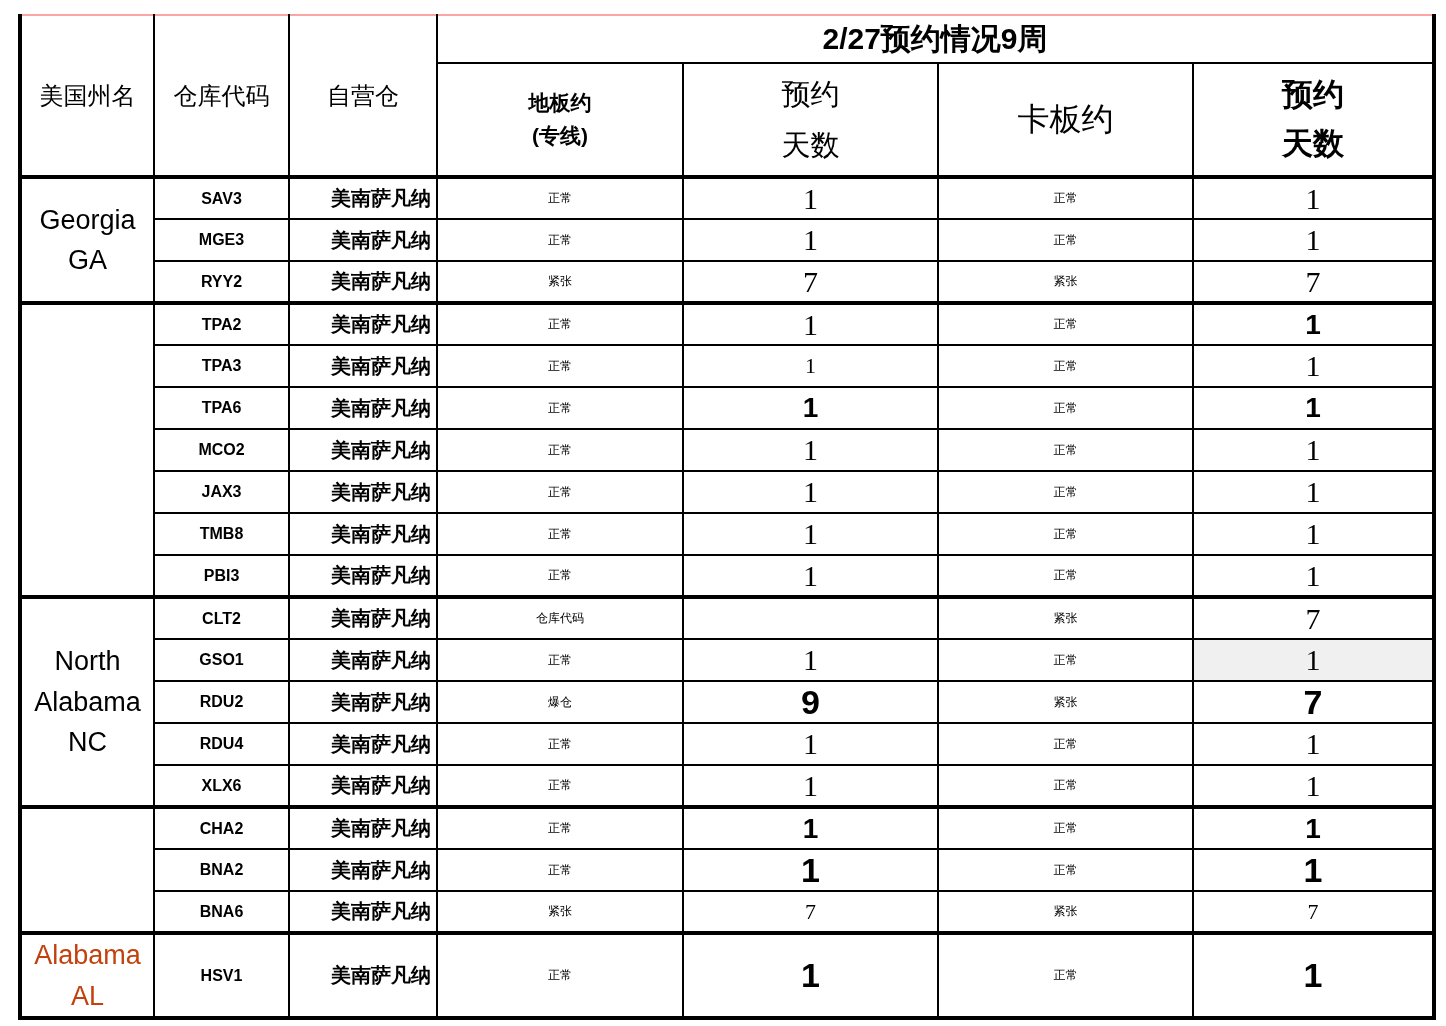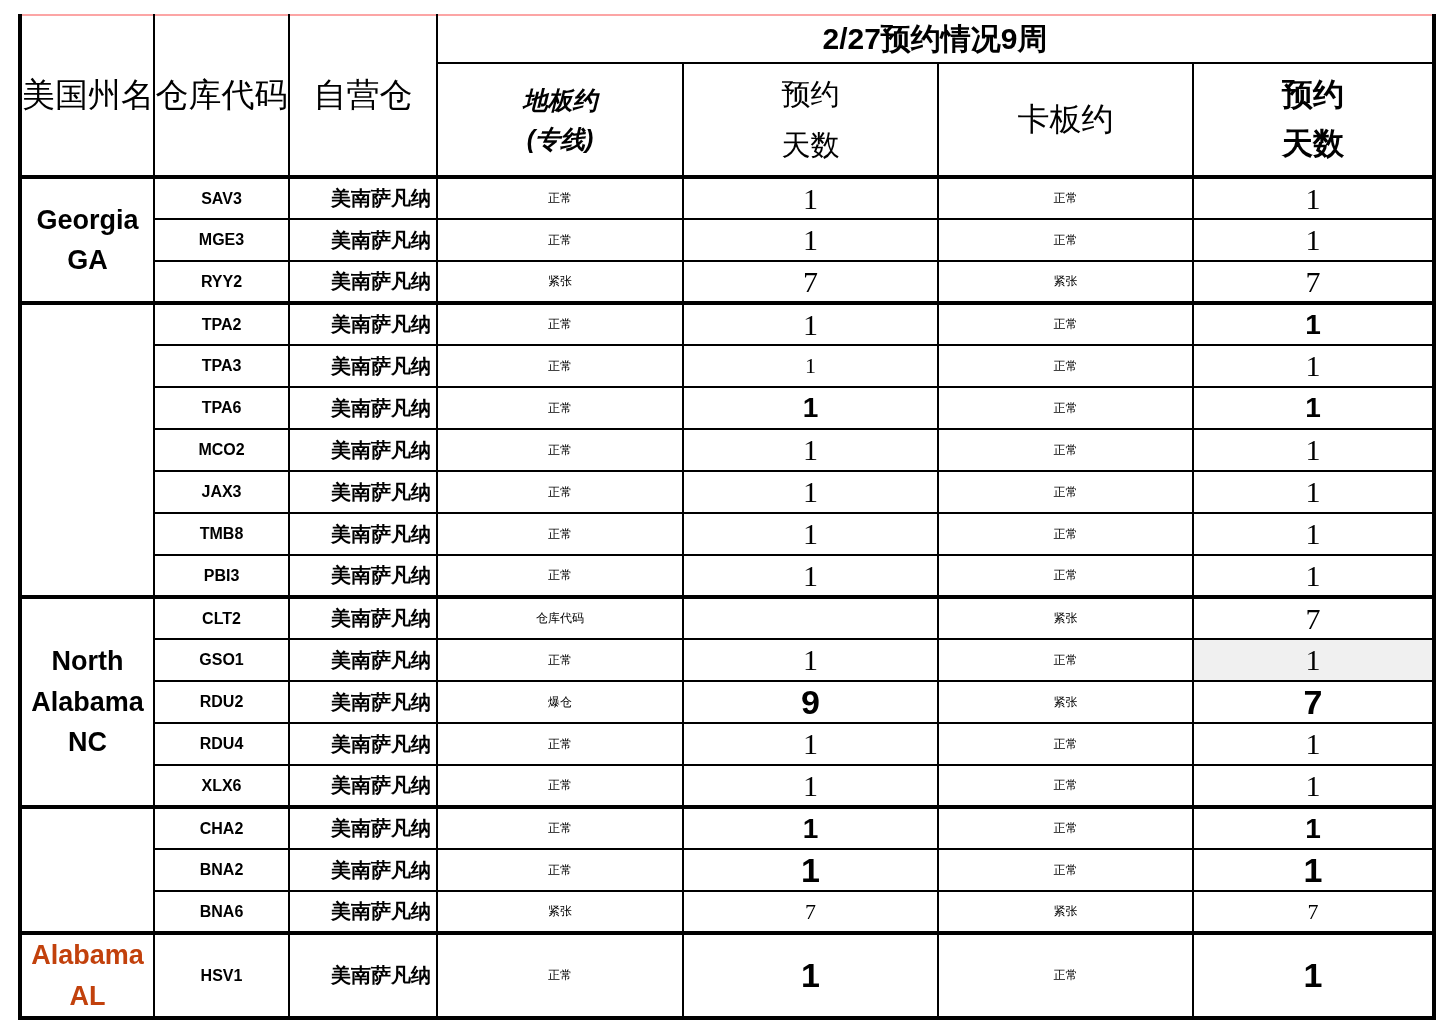--- a/index.html
+++ b/index.html
@@ -9,29 +9,29 @@
     border:4px solid #000;border-top:2px solid #d9d9d9;}
   td,th{border:2px solid #000;padding:0;text-align:center;vertical-align:middle;
     overflow:hidden;background:#fff;}
   thead tr.hrow1{height:48px;}
   thead tr.hrow2{height:114px;}
   tbody tr{height:42px;}
   tbody tr.row-tall{height:80px;}
   tbody tr.group-start td{border-top:4px solid #000;}
   thead tr.hrow1 th{border-top:2px solid #fca5a5;}
 
-  .h-main{font-size:33px;font-weight:normal;white-space:nowrap;}
+  .h-main{font-size:24px;font-weight:normal;white-space:nowrap;}
   .h-title{font-size:30px;font-weight:bold;}
-  .h-floor{font-size:25px;font-weight:bold;line-height:1.55;font-style:italic;}
+  .h-floor{font-size:21px;font-weight:bold;line-height:1.55;}
   .h-days1{font-size:29px;font-weight:normal;line-height:1.75;
     font-family:"Liberation Serif",serif;}
   .h-pallet{font-size:32px;font-weight:normal;margin-top:20px;}
   .h-days2{font-size:31px;font-weight:bold;line-height:1.55;}
 
-  .cell-state{font-weight:bold;font-size:27px;line-height:1.5;}
+  .cell-state{font-weight:normal;font-size:27px;line-height:1.5;}
   .cell-code{font-weight:bold;font-size:16px;}
   .cell-warehouse{font-weight:bold;font-size:20px;white-space:nowrap;padding-left:36px;}
   .status{font-family:"Liberation Serif",serif;font-size:12px;}
   .num-n{font-family:"Liberation Serif",serif;font-size:30px;}
   .num-s{font-family:"Liberation Serif",serif;font-size:22px;}
   .num-b{font-family:"Liberation Sans",sans-serif;font-weight:bold;font-size:28px;}
   .num-B{font-family:"Liberation Sans",sans-serif;font-weight:bold;font-size:34px;}
 </style>
 </head>
 <body>

